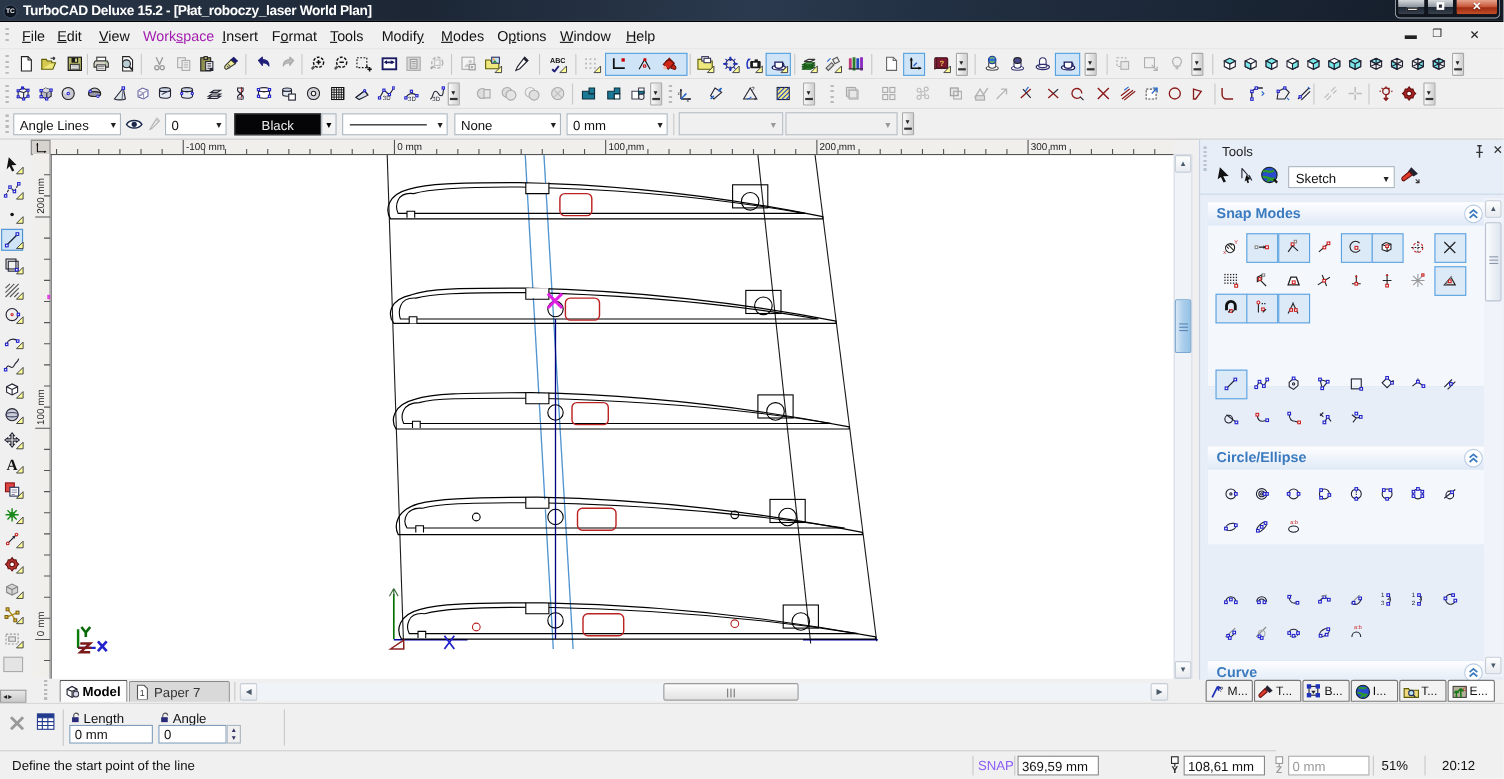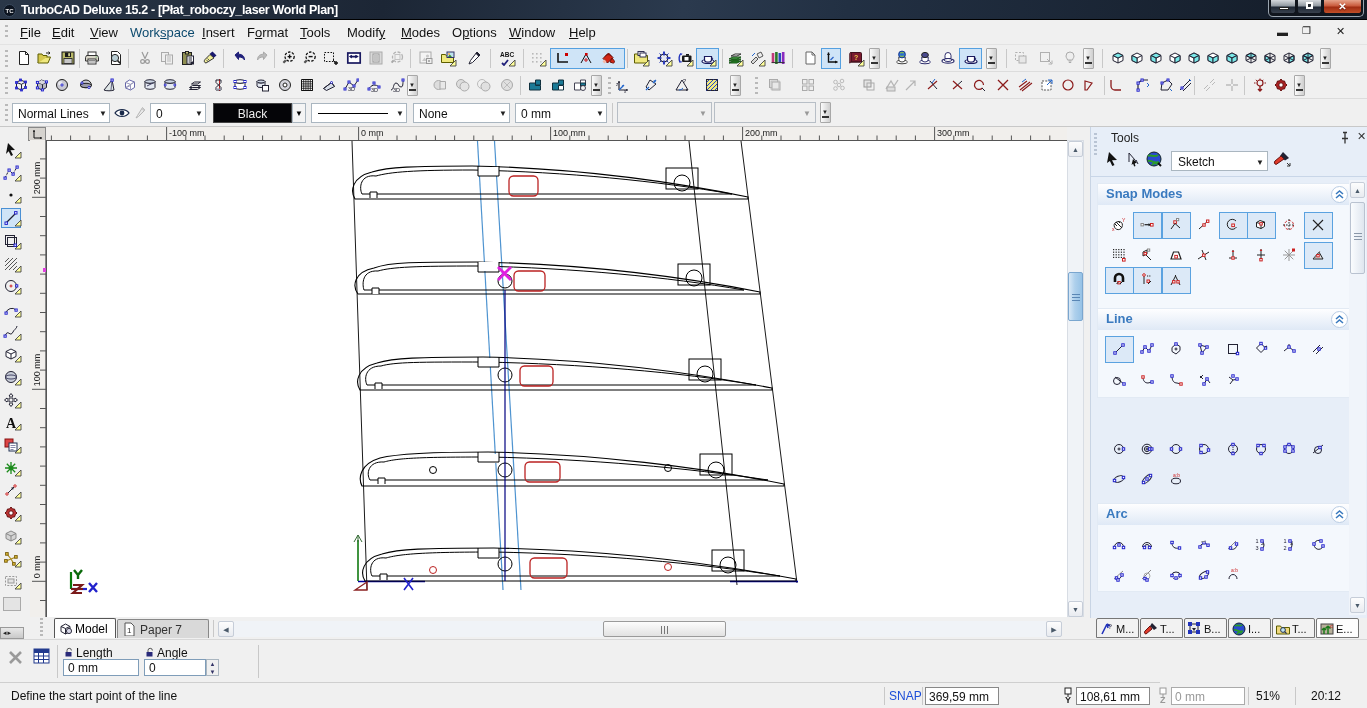--- a/index.html
+++ b/index.html
@@ -14,21 +14,21 @@
 <div class="abs" style="left:1297px;top:0;width:25px;height:14px;background:linear-gradient(180deg,#d4d8dc,#8e969e 48%,#1d2634 52%,#39414d);border:1px solid #10151d;border-top:none;border-radius:0 0 3px 3px">
       <div class="abs" style="left:8px;top:2px;width:7px;height:7px;border:2px solid #fff;box-shadow:2px 2px 0 #23292f inset"></div>
     </div>
 <div class="abs" style="left:1323px;top:0;width:39px;height:14px;background:linear-gradient(180deg,#e6a38b,#c95b3d 45%,#a02c12 55%,#c24f28);border:1px solid #10151d;border-top:none;border-radius:0 0 3px 3px;color:#fff;text-align:center;font-size:10px;font-weight:bold;line-height:13px;text-shadow:0 1px 1px #5a1005">✕</div>
 </div>
 <div class="abs" style="left:0;top:20px;width:1367px;height:25px;background:#f0f0f0;border-bottom:1px solid #e3e3e3">
 <div style="position:absolute;left:5px;top:5px;width:3px;height:14px;background-image:repeating-linear-gradient(180deg,#b9b9b9 0 2px,transparent 2px 5px)"></div>
 <div class="abs" style="left:20px;top:5px;font-size:13px;color:#111"><u>F</u>ile</div>
 <div class="abs" style="left:52px;top:5px;font-size:13px;color:#111"><u>E</u>dit</div>
 <div class="abs" style="left:90px;top:5px;font-size:13px;color:#111"><u>V</u>iew</div>
-<div class="abs" style="left:130px;top:5px;font-size:13px;color:#0c4a6e">Work<u>s</u>pace</div>
+<div class="abs" style="left:130px;top:5px;font-size:13px;color:#a21caf">Work<u>s</u>pace</div>
 <div class="abs" style="left:202px;top:5px;font-size:13px;color:#111"><u>I</u>nsert</div>
 <div class="abs" style="left:247px;top:5px;font-size:13px;color:#111">F<u>o</u>rmat</div>
 <div class="abs" style="left:300px;top:5px;font-size:13px;color:#111"><u>T</u>ools</div>
 <div class="abs" style="left:347px;top:5px;font-size:13px;color:#111">Modif<u>y</u></div>
 <div class="abs" style="left:401px;top:5px;font-size:13px;color:#111"><u>M</u>odes</div>
 <div class="abs" style="left:452px;top:5px;font-size:13px;color:#111">O<u>p</u>tions</div>
 <div class="abs" style="left:509px;top:5px;font-size:13px;color:#111"><u>W</u>indow</div>
 <div class="abs" style="left:569px;top:5px;font-size:13px;color:#111"><u>H</u>elp</div>
 <div class="abs" style="left:1277px;top:6px;font-size:11px;color:#222">▬</div>
 <div class="abs" style="left:1302px;top:5px;font-size:10px;color:#222">❐</div>
@@ -680,21 +680,21 @@
       <circle cx="8" cy="8" r="2.2" fill="#fff" stroke="#611"></circle>
     </svg>
 <div style="position:absolute;left:1294px;top:3px;width:11px;height:21px;background:linear-gradient(90deg,#fbfbfb,#cfcfcf);border:1px solid #a8a8a8;border-radius:1px">
       <div style="position:absolute;left:1px;top:6px;font-size:6px;color:#222">▼</div>
       <div style="position:absolute;left:1px;top:13px;width:7px;height:2px;background:#333"></div>
     </div>
 </div>
 <div class="abs" style="left:0;top:99px;width:1367px;height:28px;background:#f0f0f0;border-bottom:1px solid #c8c8c8">
 <div style="position:absolute;left:5px;top:5px;width:3px;height:18px;background-image:repeating-linear-gradient(180deg,#b9b9b9 0 2px,transparent 2px 5px)"></div>
 <div class="abs" style="left:12px;top:4px;width:98px;height:20px;background:#fff;border:1px solid #aab6c0">
-      <div class="abs" style="left:5px;top:3px;font-size:12px;color:#111;">Normal Lines</div>
+      <div class="abs" style="left:5px;top:3px;font-size:12px;color:#111;">Angle Lines</div>
       <div class="abs" style="right:2px;top:5px;font-size:8px;color:#222">▼</div>
     </div>
 <svg style="position:absolute;left:114px;top:8px" width="16" height="12" viewBox="0 0 16 12">
       <path d="M1 6c3-4.5 11-4.5 14 0-3 4.5-11 4.5-14 0z" fill="#fff" stroke="#1a2a4a" stroke-width="1.3"></path>
       <circle cx="8" cy="6" r="2.4" fill="#1a2a4a"></circle>
     </svg>
 <svg style="position:absolute;left:133px;top:6px" width="14" height="16" viewBox="0 0 14 16">
       <path d="M9.5 2.5l2.5 2.5-6.5 6.5L3 13l1.5-2.5z" fill="#e8e8e8" stroke="#b4b4b4"></path>
       <path d="M9.5 2.5l2.5 2.5-1.2 1.2-2.5-2.5z" fill="#c9c9c9"></path>
     </svg>
@@ -1222,29 +1222,20 @@
       <rect x="8" y="8" width="2.4" height="2.4" fill="#fff" stroke="#c22"></rect>
       <path d="M9 12l3-3" stroke="#222"></path>
     </svg>
     <div class="abs" style="left:71px;top:140px;width:29px;height:27px;background:#dce9f7;border:1px solid #5aa2e0"></div>
     <svg style="position:absolute;left:77px;top:145px" width="16" height="16" viewBox="0 0 16 16">
       <path d="M3 13l4.5-9L12 13" fill="none" stroke="#222"></path>
       <path d="M7.5 4v-2" stroke="#222" stroke-dasharray="1 1"></path>
       <rect x="4.6" y="8.6" width="2.4" height="2.4" fill="#fff" stroke="#c22"></rect>
       <rect x="8.8" y="8.6" width="2.4" height="2.4" fill="#fff" stroke="#c22"></rect>
     </svg>
-    <div class="abs" style="left:6px;top:181px;width:256px;height:90px;background:#f4f8fd;border:1px solid #e2eaf4">
-      <div class="abs" style="left:0;top:0;width:254px;height:21px;background:linear-gradient(180deg,#fefeff,#dfe9f6)"></div>
-      <div class="abs" style="left:8px;top:2px;font-size:13px;font-weight:bold;color:#3a7abf">Line</div>
-      <div class="abs" style="right:4px;top:2px;width:17px;height:17px;border-radius:9px;background:#fff;border:1px solid #b9cce4">
-        <svg width="15" height="15" viewBox="0 0 15 15" style="position:absolute;left:0;top:0">
-          <path d="M4 7l3.5-3L11 7M4 11l3.5-3L11 11" fill="none" stroke="#3a7abf" stroke-width="1.6"></path>
-        </svg>
-      </div>
-    </div>
     <div class="abs" style="left:14px;top:209px;width:29px;height:27px;background:#dce9f7;border:1px solid #5aa2e0"></div>
     <svg style="position:absolute;left:20px;top:214px" width="16" height="16" viewBox="0 0 16 16">
       <path d="M4 12L12 4" stroke="#223"></path>
       <rect x="2.8" y="10.8" width="2.4" height="2.4" fill="#fff" stroke="#2222cc"></rect>
       <rect x="10.8" y="2.8" width="2.4" height="2.4" fill="#fff" stroke="#2222cc"></rect>
     </svg>
     <svg style="position:absolute;left:48px;top:214px" width="16" height="16" viewBox="0 0 16 16">
       <path d="M3 11l3-5 4 4 3-6" fill="none" stroke="#223"></path>
       <rect x="1.8" y="9.8" width="2.4" height="2.4" fill="#fff" stroke="#2222cc"></rect>
       <rect x="4.8" y="4.8" width="2.4" height="2.4" fill="#fff" stroke="#2222cc"></rect>
@@ -1301,20 +1292,29 @@
     <svg style="position:absolute;left:105px;top:245px" width="16" height="16" viewBox="0 0 16 16">
       <path d="M4 4l3 3m0-4L4 6m4 6l3-5 3 4" fill="none" stroke="#223"></path>
       <rect x="6.8" y="10.8" width="2.4" height="2.4" fill="#fff" stroke="#2222cc"></rect>
       <rect x="9.8" y="5.8" width="2.4" height="2.4" fill="#fff" stroke="#2222cc"></rect>
     </svg>
     <svg style="position:absolute;left:134px;top:245px" width="16" height="16" viewBox="0 0 16 16">
       <path d="M8 8L4 5m4 3l-3 4m3-4l5-1" fill="none" stroke="#223"></path>
       <rect x="6.8" y="2.8" width="2.4" height="2.4" fill="#fff" stroke="#2222cc"></rect>
       <rect x="10.8" y="5.8" width="2.4" height="2.4" fill="#fff" stroke="#2222cc"></rect>
     </svg>
+    <div class="abs" style="left:6px;top:278px;width:256px;height:91px;background:#f4f8fd;border:1px solid #e2eaf4">
+      <div class="abs" style="left:0;top:0;width:254px;height:21px;background:linear-gradient(180deg,#fefeff,#dfe9f6)"></div>
+      <div class="abs" style="left:8px;top:2px;font-size:13px;font-weight:bold;color:#3a7abf">Circle/Ellipse</div>
+      <div class="abs" style="right:4px;top:2px;width:17px;height:17px;border-radius:9px;background:#fff;border:1px solid #b9cce4">
+        <svg width="15" height="15" viewBox="0 0 15 15" style="position:absolute;left:0;top:0">
+          <path d="M4 7l3.5-3L11 7M4 11l3.5-3L11 11" fill="none" stroke="#3a7abf" stroke-width="1.6"></path>
+        </svg>
+      </div>
+    </div>
     <svg style="position:absolute;left:20px;top:314px" width="16" height="16" viewBox="0 0 16 16">
       <circle cx="8" cy="8" r="4.5" fill="none" stroke="#223"></circle>
       <circle cx="8" cy="8" r="1" fill="none" stroke="#223"></circle>
       <rect x="11.3" y="6.8" width="2.4" height="2.4" fill="#fff" stroke="#2222cc"></rect>
     </svg>
     <svg style="position:absolute;left:48px;top:314px" width="16" height="16" viewBox="0 0 16 16">
       <circle cx="8" cy="8" r="4.8" fill="none" stroke="#223"></circle>
       <circle cx="8" cy="8" r="2.6" fill="none" stroke="#223"></circle>
       <circle cx="8" cy="8" r="1" fill="none" stroke="#223"></circle>
       <rect x="11.600000000000001" y="6.8" width="2.4" height="2.4" fill="#fff" stroke="#2222cc"></rect>
@@ -1364,29 +1364,20 @@
     <svg style="position:absolute;left:48px;top:344px" width="16" height="16" viewBox="0 0 16 16">
       <ellipse cx="8" cy="8" rx="5.5" ry="2.5" transform="rotate(-45 8 8)" fill="none" stroke="#223"></ellipse>
       <rect x="3.3" y="10.3" width="2.4" height="2.4" fill="#fff" stroke="#2222cc"></rect>
       <rect x="10.3" y="3.3" width="2.4" height="2.4" fill="#fff" stroke="#2222cc"></rect>
       <rect x="6.8" y="6.8" width="2.4" height="2.4" fill="#fff" stroke="#2222cc"></rect>
     </svg>
     <svg style="position:absolute;left:77px;top:344px" width="16" height="16" viewBox="0 0 16 16">
       <text x="5" y="5.5" font-size="5" fill="#c22" font-family="Liberation Sans">a:b</text>
       <ellipse cx="8" cy="10" rx="4.5" ry="2.8" fill="none" stroke="#223"></ellipse>
     </svg>
-    <div class="abs" style="left:6px;top:376px;width:256px;height:89px;background:#f4f8fd;border:1px solid #e2eaf4">
-      <div class="abs" style="left:0;top:0;width:254px;height:21px;background:linear-gradient(180deg,#fefeff,#dfe9f6)"></div>
-      <div class="abs" style="left:8px;top:2px;font-size:13px;font-weight:bold;color:#3a7abf">Arc</div>
-      <div class="abs" style="right:4px;top:2px;width:17px;height:17px;border-radius:9px;background:#fff;border:1px solid #b9cce4">
-        <svg width="15" height="15" viewBox="0 0 15 15" style="position:absolute;left:0;top:0">
-          <path d="M4 7l3.5-3L11 7M4 11l3.5-3L11 11" fill="none" stroke="#3a7abf" stroke-width="1.6"></path>
-        </svg>
-      </div>
-    </div>
     <svg style="position:absolute;left:20px;top:410px" width="16" height="16" viewBox="0 0 16 16">
       <path d="M3.5 10a4.5 4.5 0 019 0" fill="none" stroke="#223"></path>
       <rect x="2.3" y="9.3" width="2.4" height="2.4" fill="#fff" stroke="#2222cc"></rect>
       <rect x="6.8" y="6.8" width="2.4" height="2.4" fill="#fff" stroke="#2222cc"></rect>
       <rect x="11.3" y="9.3" width="2.4" height="2.4" fill="#fff" stroke="#2222cc"></rect>
     </svg>
     <svg style="position:absolute;left:48px;top:410px" width="16" height="16" viewBox="0 0 16 16">
       <path d="M3.5 10a4.5 4.5 0 019 0M5.5 10a2.5 2.5 0 015 0" fill="none" stroke="#223"></path>
       <rect x="4.3" y="9.3" width="2.4" height="2.4" fill="#fff" stroke="#2222cc"></rect>
       <rect x="9.3" y="9.3" width="2.4" height="2.4" fill="#fff" stroke="#2222cc"></rect>
@@ -1455,40 +1446,49 @@
     <svg style="position:absolute;left:105px;top:440px" width="16" height="16" viewBox="0 0 16 16">
       <ellipse cx="8" cy="8" rx="5" ry="2.7" transform="rotate(-35 8 8)" fill="none" stroke="#223"></ellipse>
       <rect x="3.3" y="9.8" width="2.4" height="2.4" fill="#fff" stroke="#2222cc"></rect>
       <rect x="10.3" y="3.8" width="2.4" height="2.4" fill="#fff" stroke="#2222cc"></rect>
       <rect x="8.8" y="8.8" width="2.4" height="2.4" fill="#fff" stroke="#2222cc"></rect>
     </svg>
     <svg style="position:absolute;left:134px;top:440px" width="16" height="16" viewBox="0 0 16 16">
       <text x="6" y="5" font-size="5" fill="#c22" font-family="Liberation Sans">a:b</text>
       <path d="M4 12a4 4.5 0 018 0" fill="none" stroke="#223"></path>
     </svg>
+    <div class="abs" style="left:6px;top:473px;width:256px;height:17px;background:#f4f8fd;border:1px solid #e2eaf4">
+      <div class="abs" style="left:0;top:0;width:254px;height:21px;background:linear-gradient(180deg,#fefeff,#dfe9f6)"></div>
+      <div class="abs" style="left:8px;top:2px;font-size:13px;font-weight:bold;color:#3a7abf">Curve</div>
+      <div class="abs" style="right:4px;top:2px;width:17px;height:17px;border-radius:9px;background:#fff;border:1px solid #b9cce4">
+        <svg width="15" height="15" viewBox="0 0 15 15" style="position:absolute;left:0;top:0">
+          <path d="M4 7l3.5-3L11 7M4 11l3.5-3L11 11" fill="none" stroke="#3a7abf" stroke-width="1.6"></path>
+        </svg>
+      </div>
+    </div>
     <div class="abs" style="left:258px;top:53px;width:17px;height:435px;background:#f0f4fa">
       <div class="abs" style="left:1px;top:2px;width:15px;height:16px;background:linear-gradient(180deg,#fdfdfd,#e8ebf0);border:1px solid #c6cdd8;border-radius:2px;font-size:7px;color:#4a5a6a;text-align:center;line-height:15px">▲</div>
       <div class="abs" style="left:1px;top:22px;width:15px;height:72px;background:linear-gradient(90deg,#fafcfe,#dfe6ef);border:1px solid #b9c2d0;border-radius:2px">
         <div class="abs" style="left:3px;top:30px;width:8px;height:1px;background:#8a97a8;box-shadow:0 3px 0 #8a97a8,0 6px 0 #8a97a8"></div>
       </div>
       <div class="abs" style="left:1px;top:417px;width:15px;height:16px;background:linear-gradient(180deg,#fdfdfd,#e8ebf0);border:1px solid #c6cdd8;border-radius:2px;font-size:7px;color:#4a5a6a;text-align:center;line-height:15px">▼</div>
     </div>
   </div>
 <div class="abs" style="left:0;top:618px;width:1367px;height:21px;background:#f0f0f0">
 <div class="abs" style="left:0;top:9px;width:24px;height:12px;background:linear-gradient(180deg,#e8e8e8,#c9c9c9);border:1px solid #9a9a9a">
       <div class="abs" style="left:2px;top:1px;font-size:7px;color:#222;letter-spacing:1px">◂▸</div>
     </div>
 <div class="abs" style="left:40px;top:0;width:3px;height:20px;background-image:repeating-linear-gradient(180deg,#b9b9b9 0 2px,transparent 2px 4px)"></div>
 <div class="abs" style="left:54px;top:0;width:62px;height:20px;background:#fdfdfd;border:1px solid #555;border-bottom:none;border-radius:2px 2px 0 0">
       <svg style="position:absolute;left:4px;top:3px" width="13" height="13" viewBox="0 0 13 13">
         <path d="M2 4.5L6.5 2 11 4.5v5L6.5 12 2 9.5z" fill="#fff" stroke="#223"></path>
         <path d="M2 4.5l4.5 2L11 4.5M6.5 6.5V12" stroke="#223" fill="none"></path>
         <circle cx="10" cy="9" r="2.6" fill="#d8d8e8" stroke="#334"></circle>
       </svg>
-      <div class="abs" style="left:20px;top:3px;font-size:12px;font-weight:normal;color:#000">Model</div>
+      <div class="abs" style="left:20px;top:3px;font-size:12px;font-weight:bold;color:#000">Model</div>
     </div>
 <div class="abs" style="left:117px;top:1px;width:92px;height:19px;background:#d9d9d9;border:1px solid #888;border-bottom:none;border-radius:2px 2px 0 0">
       <svg style="position:absolute;left:5px;top:2px" width="12" height="14" viewBox="0 0 12 14">
         <path d="M2 1h6l3 3v10H2z" fill="#fff" stroke="#555"></path>
         <text x="4" y="11" font-size="8" fill="#333" font-family="Liberation Sans">1</text>
       </svg>
       <div class="abs" style="left:22px;top:3px;font-size:12px;color:#333">Paper 7</div>
     </div>
 <div style="position:absolute;left:213px;top:2px;width:1px;height:17px;background:#c8c8c8"></div>
 <div class="abs" style="left:218px;top:3px;width:16px;height:16px;background:linear-gradient(180deg,#fdfdfd,#e8ebf0);border:1px solid #c6cdd8;border-radius:2px;font-size:7px;color:#4a5a6a;text-align:center;line-height:15px">◀</div>
@@ -1574,21 +1574,21 @@
 <div class="abs" style="left:157px;top:6px;font-size:12px;color:#111">Angle</div>
 <div class="abs" style="left:144px;top:19px;width:62px;height:17px;background:#fff;border:1px solid #7f9db9">
       <div class="abs" style="left:4px;top:1px;font-size:12px;color:#111">0</div>
     </div>
 <div class="abs" style="left:206px;top:19px;width:13px;height:17px;background:#f0f0f0;border:1px solid #aab6c0;font-size:6px;text-align:center;color:#336;line-height:8px">▲<br>▼</div>
 <div style="position:absolute;left:258px;top:5px;width:1px;height:33px;background:#c8c8c8"></div>
 </div>
 <div class="abs" style="left:0;top:682px;width:1160px;height:26px;background:#f0f0f0;border-top:1px solid #cfcfcf">
 <div class="abs" style="left:11px;top:6px;font-size:12px;color:#111">Define the start point of the line</div>
 <div style="position:absolute;left:884px;top:4px;width:1px;height:18px;background:#c8c8c8"></div>
-<div class="abs" style="left:889px;top:6px;font-size:12px;color:#1d4ed8">SNAP</div>
+<div class="abs" style="left:889px;top:6px;font-size:12px;color:#8b5cf6">SNAP</div>
 <div style="position:absolute;left:922px;top:4px;width:1px;height:18px;background:#c8c8c8"></div>
 <div class="abs" style="left:927px;top:6px;font-size:12px;color:#aaa">GEO</div>
 <div style="position:absolute;left:953px;top:4px;width:1px;height:18px;background:#c8c8c8"></div>
 <svg style="position:absolute;left:965px;top:4px" width="11" height="16" viewBox="0 0 11 16">
       <rect x="1" y="1" width="6" height="6" fill="#fff" stroke="#222"></rect>
       <path d="M4 7v3" stroke="#222"></path>
       <text x="1" y="16" font-size="9" font-weight="bold" fill="#222" font-family="Liberation Sans">X</text>
     </svg>
 <div class="abs" style="left:925px;top:4px;width:74px;height:18px;background:#fff;border:1px solid #888">
       <div class="abs" style="left:3px;top:2px;font-size:12px;color:#111">369,59 mm</div>

